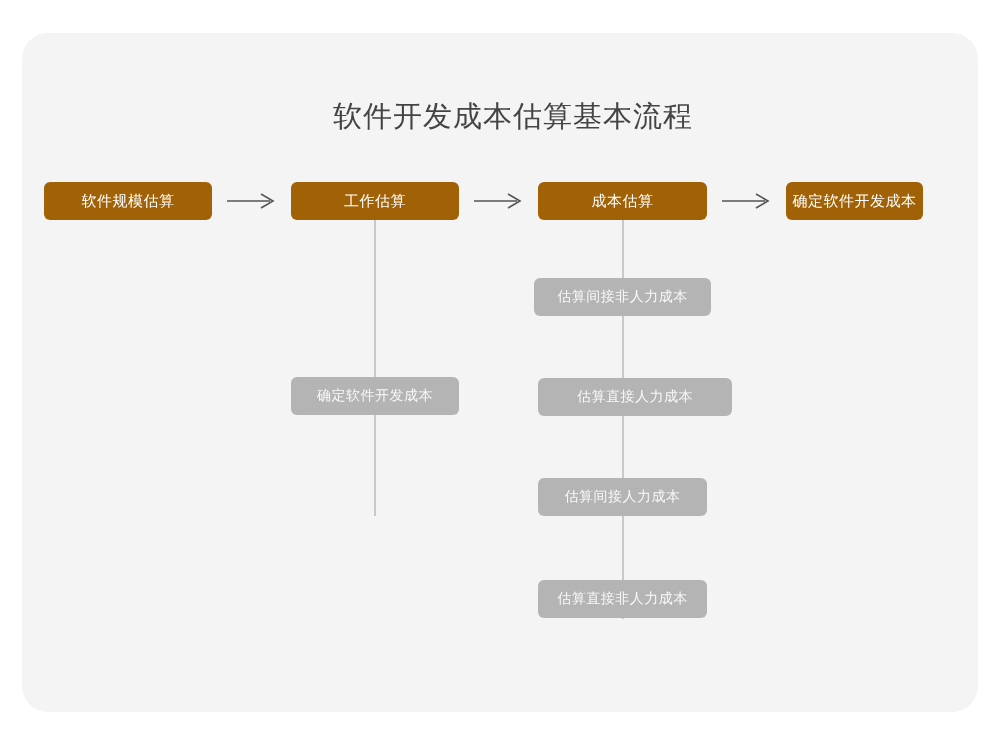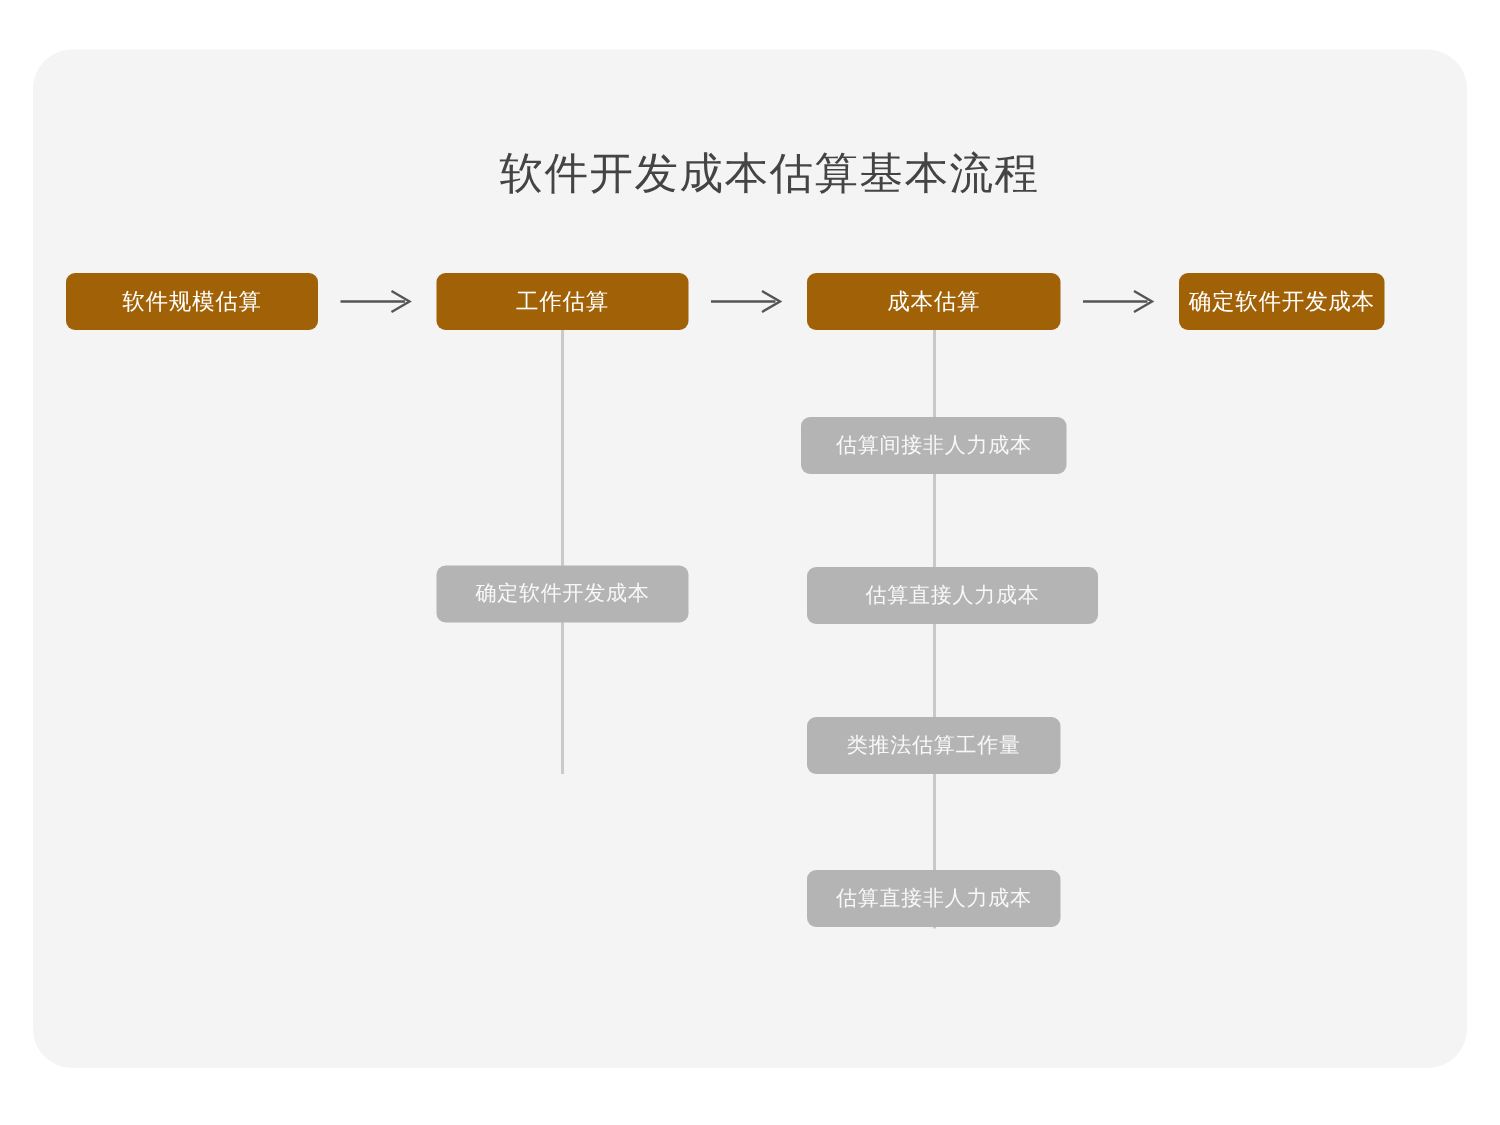--- a/index.html
+++ b/index.html
@@ -129,19 +129,19 @@
     <span>确定软件开发成本</span>
   </div>
 
   <div class="sub-box" style="left:534px; top:278px; width:177px;">
     <span>估算间接非人力成本</span>
   </div>
   <div class="sub-box" style="left:538px; top:378px; width:194px;">
     <span>估算直接人力成本</span>
   </div>
   <div class="sub-box" style="left:538px; top:478px; width:169px;">
-    <span>类推法估算工作量</span>
+    <span>估算间接人力成本</span>
   </div>
   <div class="sub-box" style="left:538px; top:580px; width:169px;">
     <span>估算直接非人力成本</span>
   </div>
 
 </div>
 
 </body></html>

